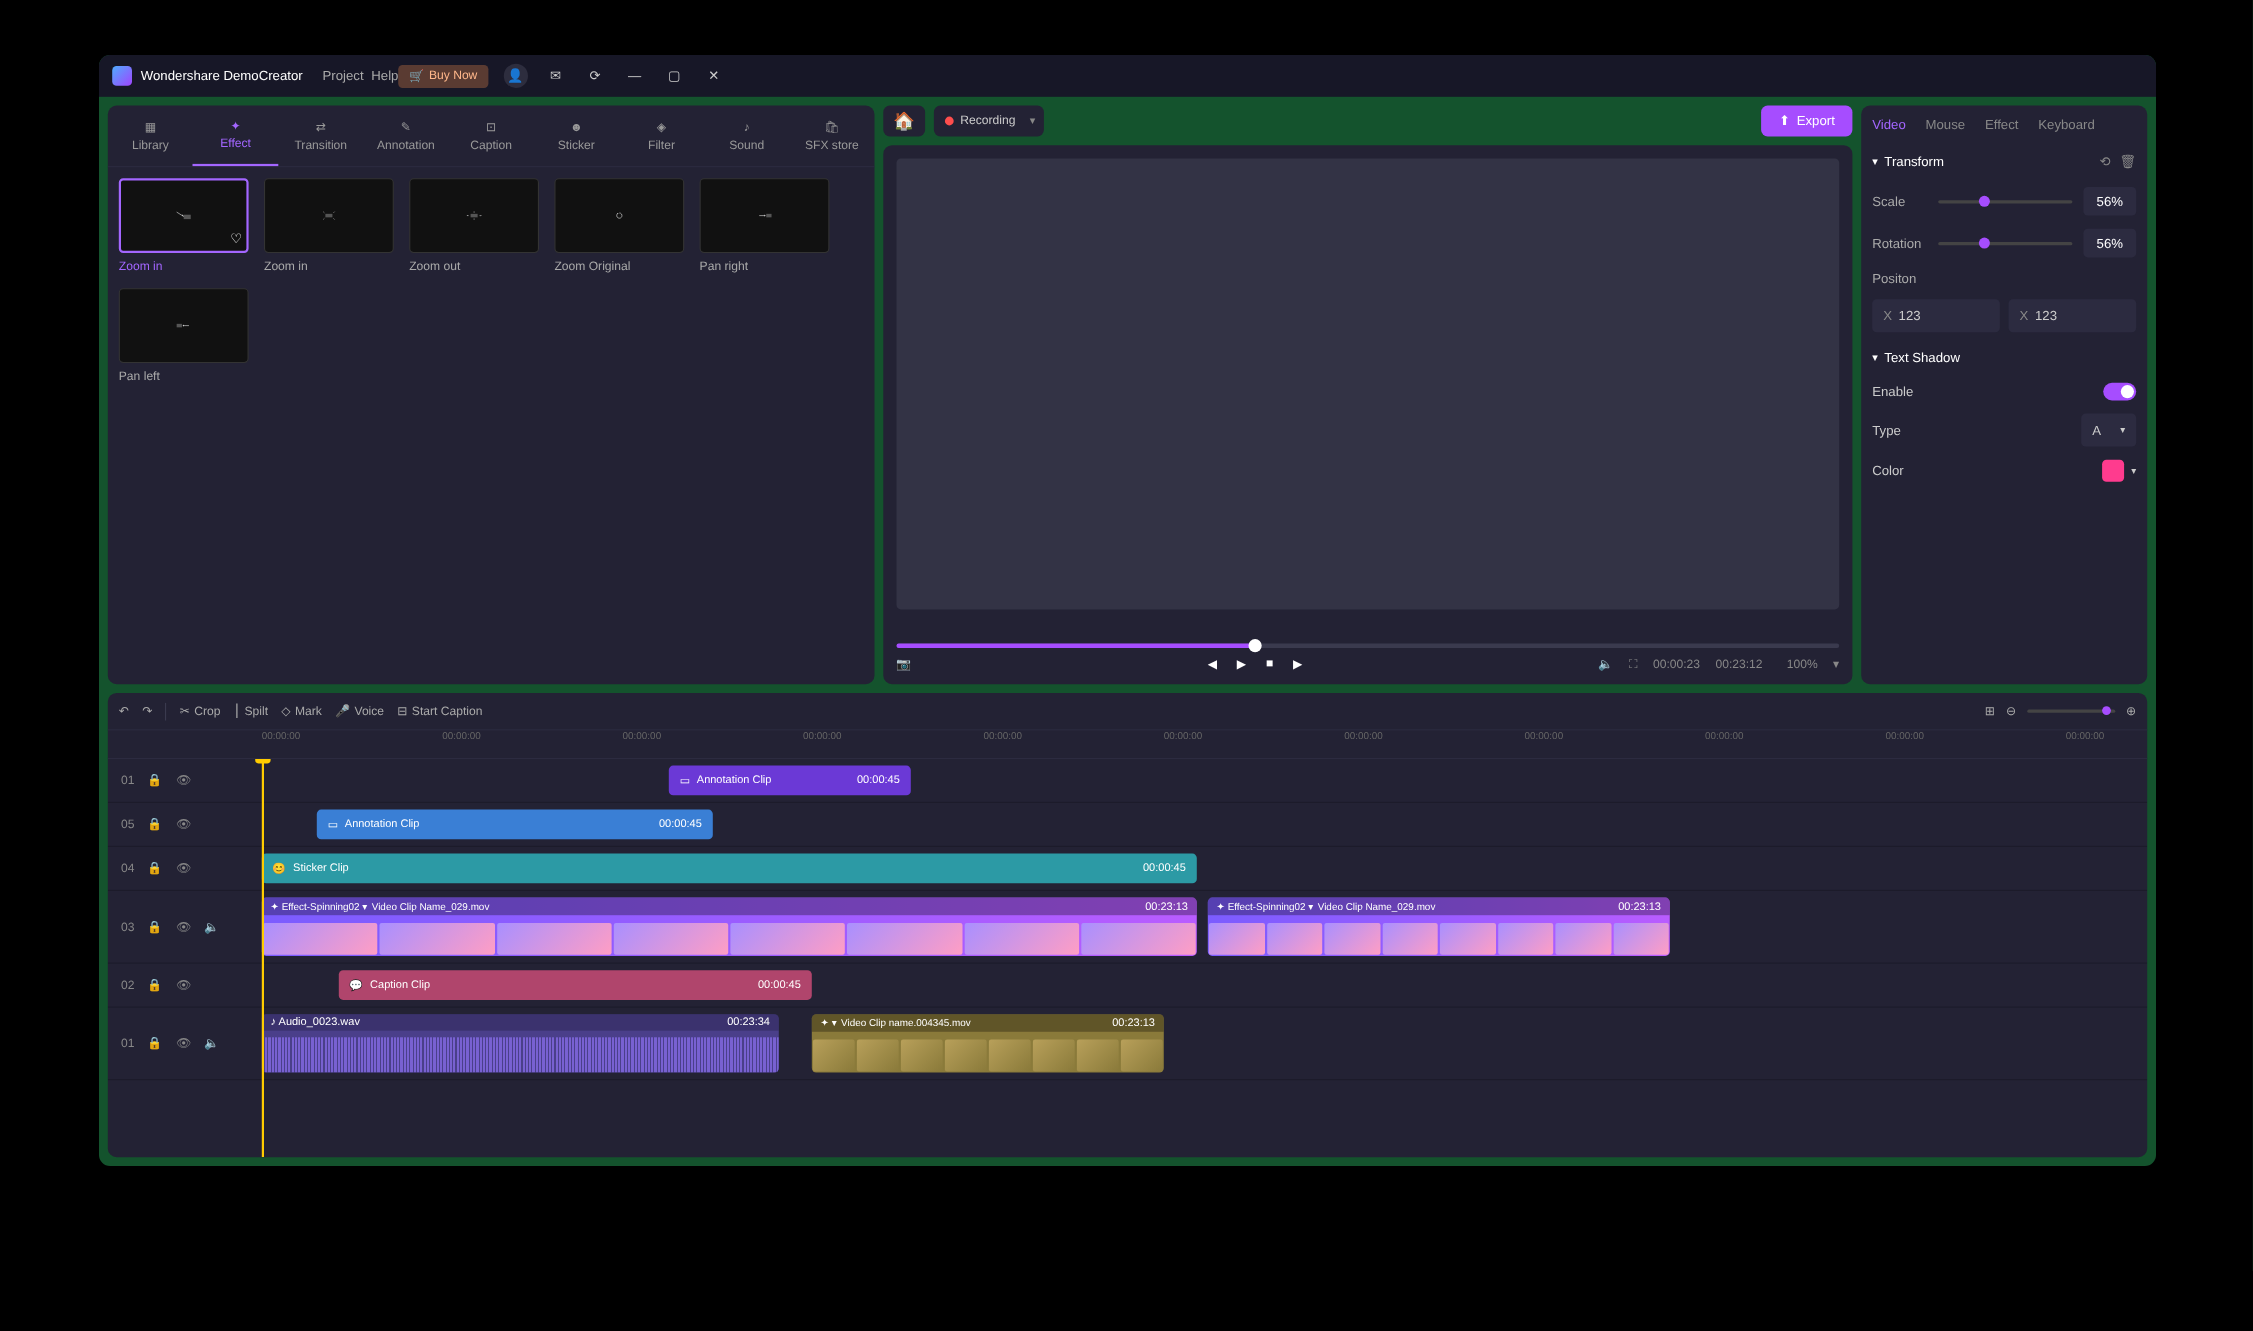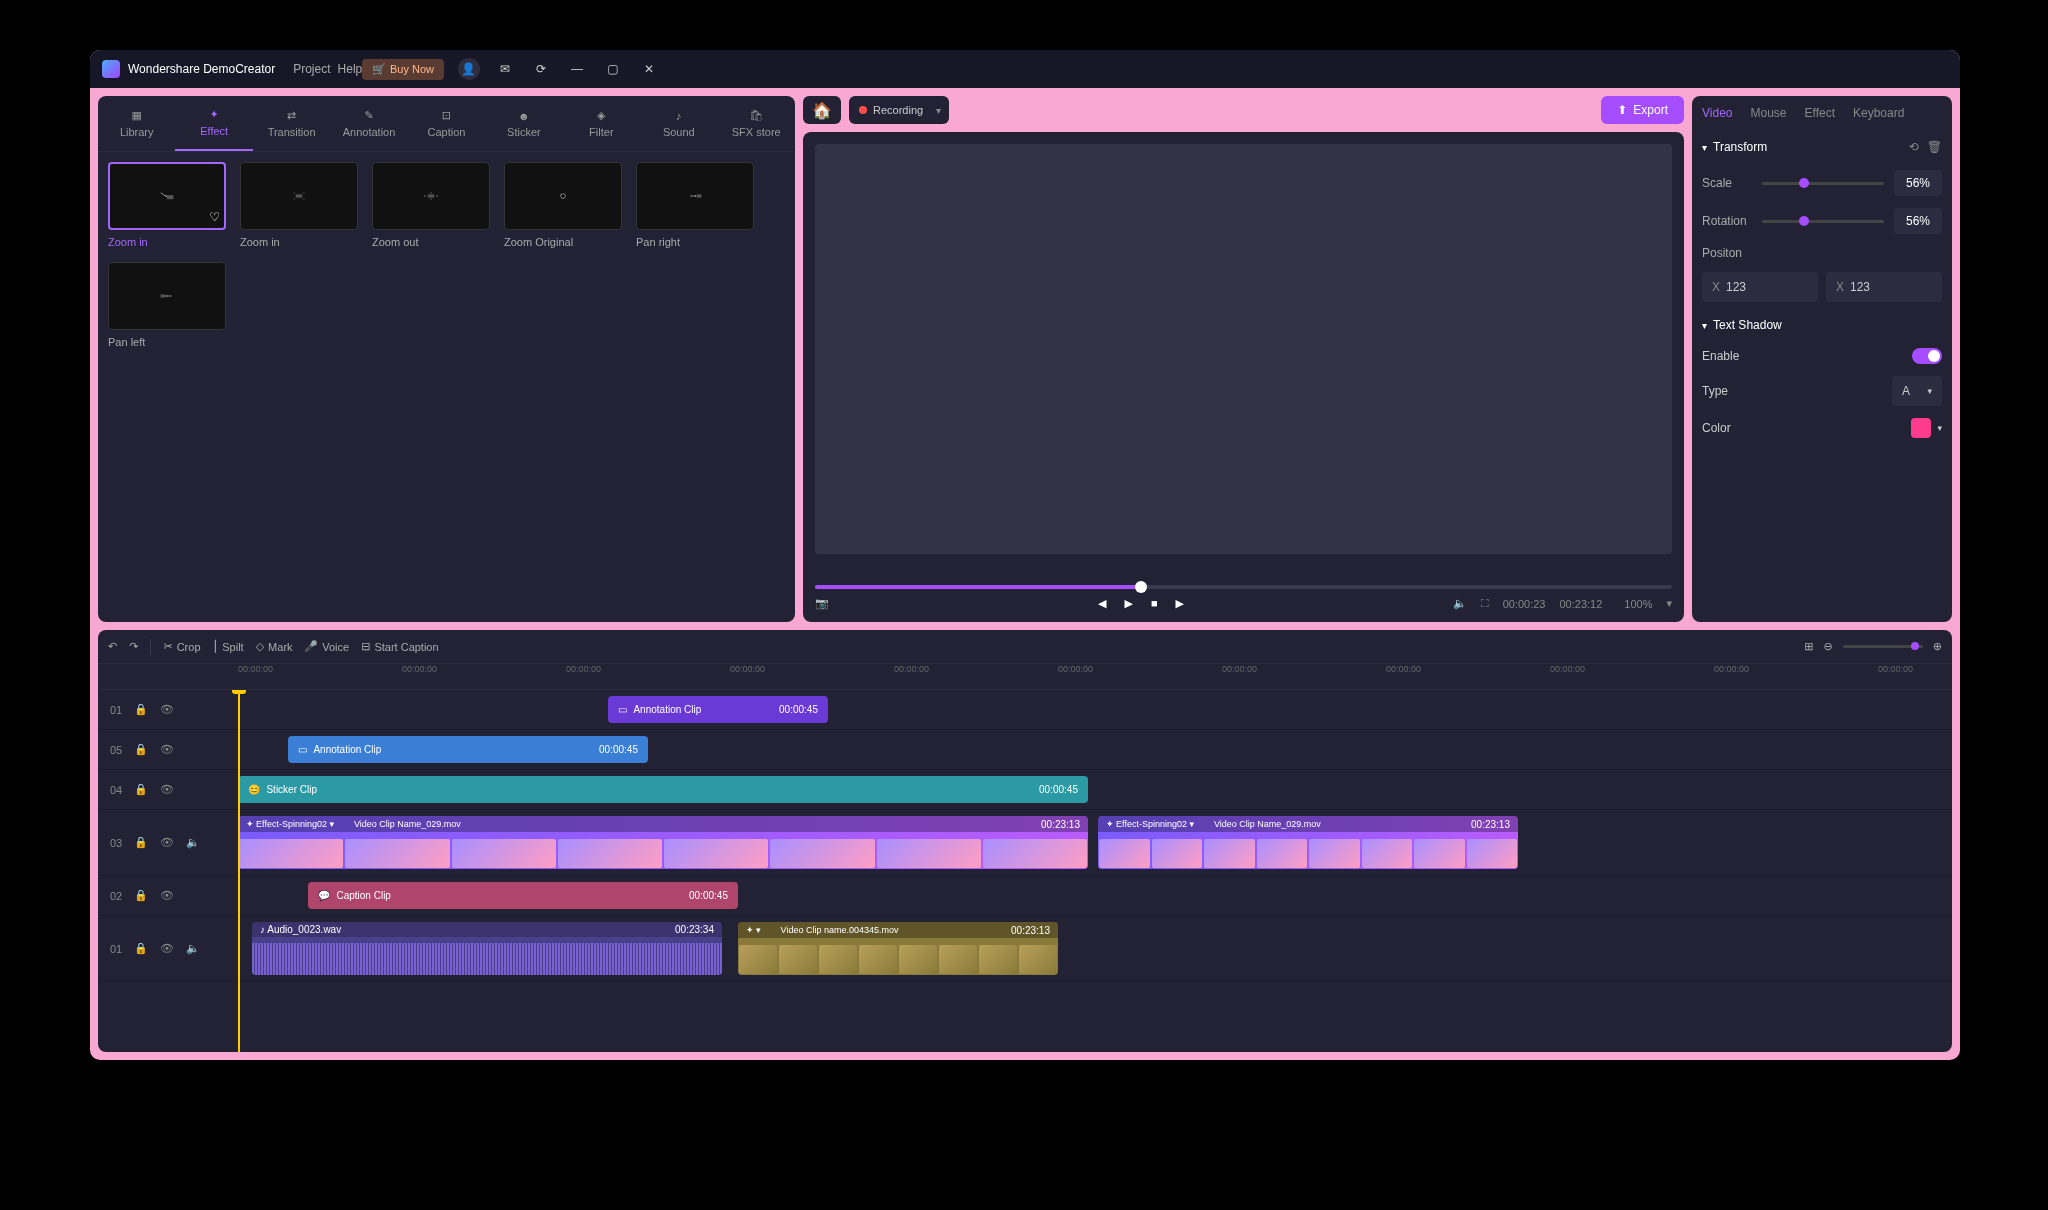--- a/index.html
+++ b/index.html
@@ -1,17 +1,17 @@
 <!DOCTYPE html>
 <html><head>
 <meta charset="utf-8">
 <style>
 *{margin:0;padding:0;box-sizing:border-box;font-family:-apple-system,BlinkMacSystemFont,"Segoe UI",sans-serif}
 body{background:#000;color:#ccc;width:2048px;height:1210px;overflow:hidden;padding:50px 90px}
-.app{width:1870px;height:1010px;background:#f9a8d4;border-radius:10px;display:flex;flex-direction:column;overflow:hidden}
+.app{width:1870px;height:1010px;background:#14532d;border-radius:10px;display:flex;flex-direction:column;overflow:hidden}
 .titlebar{height:38px;display:flex;align-items:center;padding:0 12px;background:#171727;color:#fff;font-size:12px}
 .titlebar .logo{width:18px;height:18px;border-radius:4px;background:linear-gradient(135deg,#4facfe,#a044ff);margin-right:8px}
 .titlebar .menu{display:flex;gap:7px;margin-left:18px}
 .titlebar .menu span{color:#aaa}
 .titlebar .title{flex:1;text-align:center;color:#ddd}
 .titlebar .right{display:flex;align-items:center;gap:14px}
 .buy{background:#5a3b32;border-radius:4px;padding:4px 10px;color:#ffb78b;font-size:11px;display:flex;align-items:center;gap:4px}
 .icon-btn{width:22px;height:22px;border-radius:11px;display:flex;align-items:center;justify-content:center;color:#ccc;cursor:pointer}
 .icon-btn.circle{background:#2d2d3e}
 .main{flex:1;display:flex;gap:8px;padding:8px;min-height:0}
@@ -82,21 +82,21 @@
 .annotation{background:#6b39d6}
 .annotation2{background:#3a7fd5}
 .sticker{background:#2c9aa5}
 .caption{background:#b0456c}
 .audio{background:#4a3f8a;flex-direction:column;align-items:stretch;padding:0;overflow:hidden}
 .audio-hdr{display:flex;padding:2px 8px;font-size:10px;background:rgba(0,0,0,.2)}
 .audio-hdr .dur{margin-left:auto}
 .audio-wave{flex:1;background:repeating-linear-gradient(90deg,#7861d1 0 2px,#4a3f8a 2px 3px)}
 .video{background:linear-gradient(90deg,#7b5cff,#b95cff);padding:0;flex-direction:column;align-items:stretch;overflow:hidden}
 .video2{background:#8a7a3a;padding:0;flex-direction:column;align-items:stretch;overflow:hidden}
-.video-hdr{height:16px;background:rgba(0,0,0,.3);display:flex;align-items:center;padding:0 8px;font-size:9px;gap:20px}
+.video-hdr{height:16px;background:rgba(0,0,0,.3);display:flex;align-items:center;padding:0 8px;font-size:9px;gap:4px}
 .video-hdr .dur{margin-left:auto}
 .video-thumbs{flex:1;display:flex}
 .vthumb{flex:1;margin:1px;background:linear-gradient(135deg,#a98fff,#ff9ec4);border-radius:2px}
 .vthumb2{flex:1;margin:1px;background:linear-gradient(135deg,#b8a05a,#8a7a3a);border-radius:2px}
 .playhead{position:absolute;left:140px;top:0;bottom:0;width:2px;background:#ffcc00;z-index:10}
 .playhead::before{content:"";position:absolute;top:-10px;left:-6px;width:14px;height:14px;background:#ffcc00;border-radius:3px}
 svg{width:16px;height:16px;fill:currentColor}
 </style>
 </head>
 <body>
@@ -457,21 +457,21 @@
           </div>
         </div>
         <div class="track tall">
           <div class="track-hdr">
             <span>01</span>
             <span>🔒</span>
             <span>👁</span>
             <span>🔈</span>
           </div>
           <div class="track-body">
-            <div class="clip audio" style="left: 14px; width: 470px;">
+            <div class="clip audio" style="left: 0px; width: 470px;">
               <div class="audio-hdr">
                 <span>♪ Audio_0023.wav</span>
                 <span class="dur">00:23:34</span>
               </div>
               <div class="audio-wave"></div>
             </div>
             <div class="clip video2" style="left: 500px; width: 320px;">
               <div class="video-hdr">
                 <span>✦  ▾</span>
                 <span>Video Clip name.004345.mov</span>

